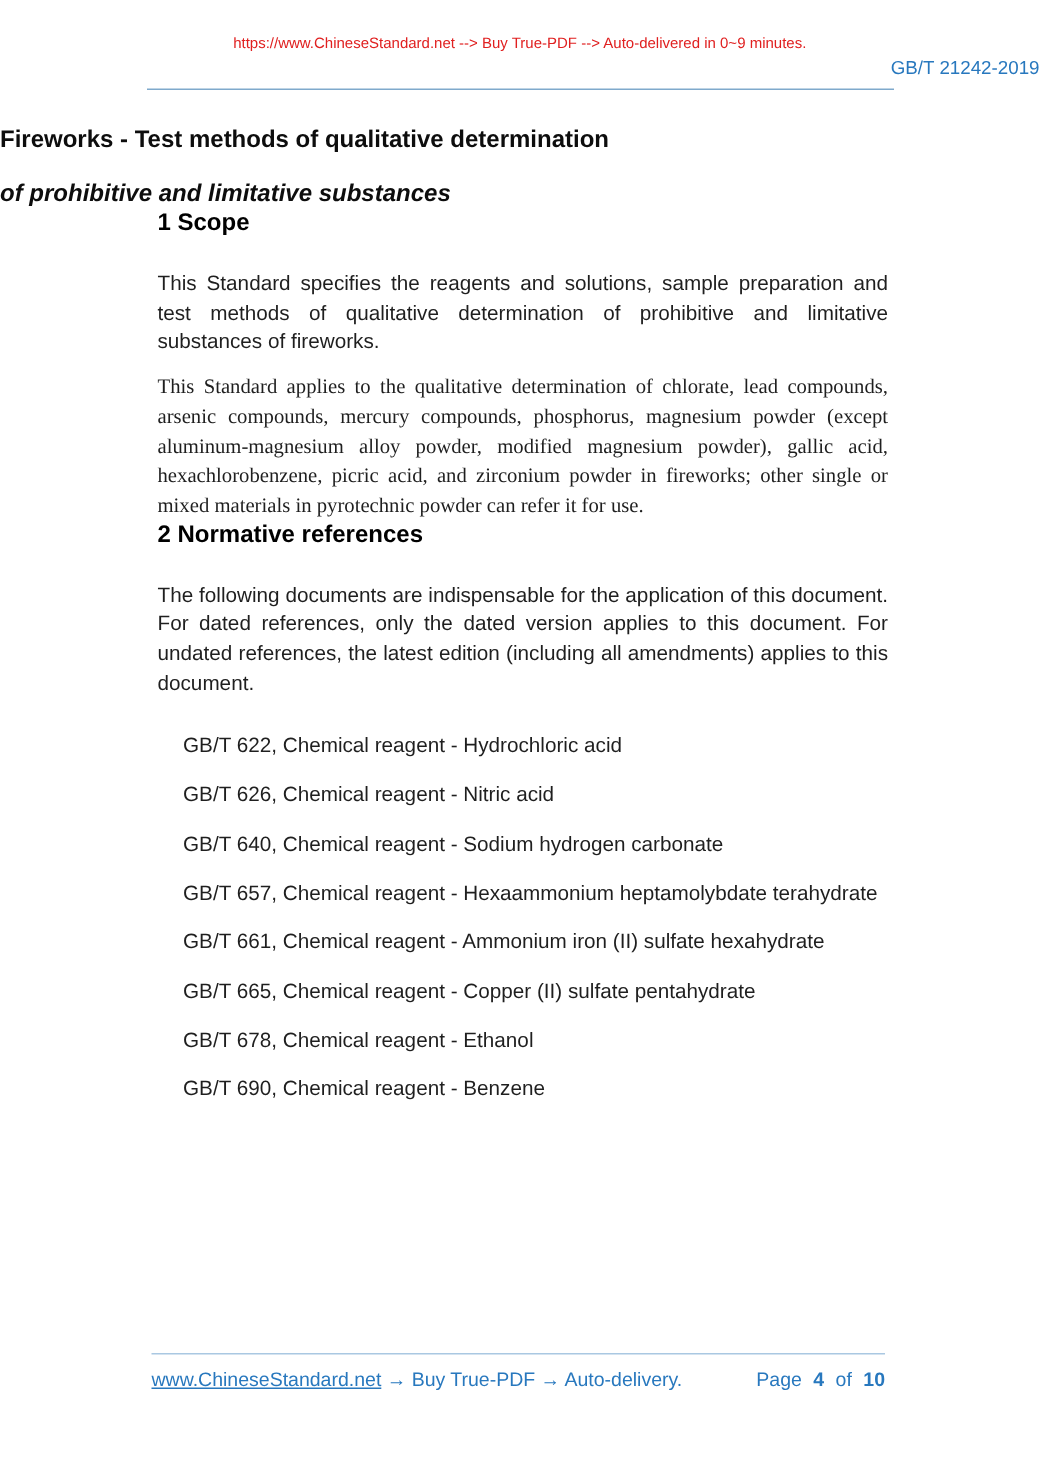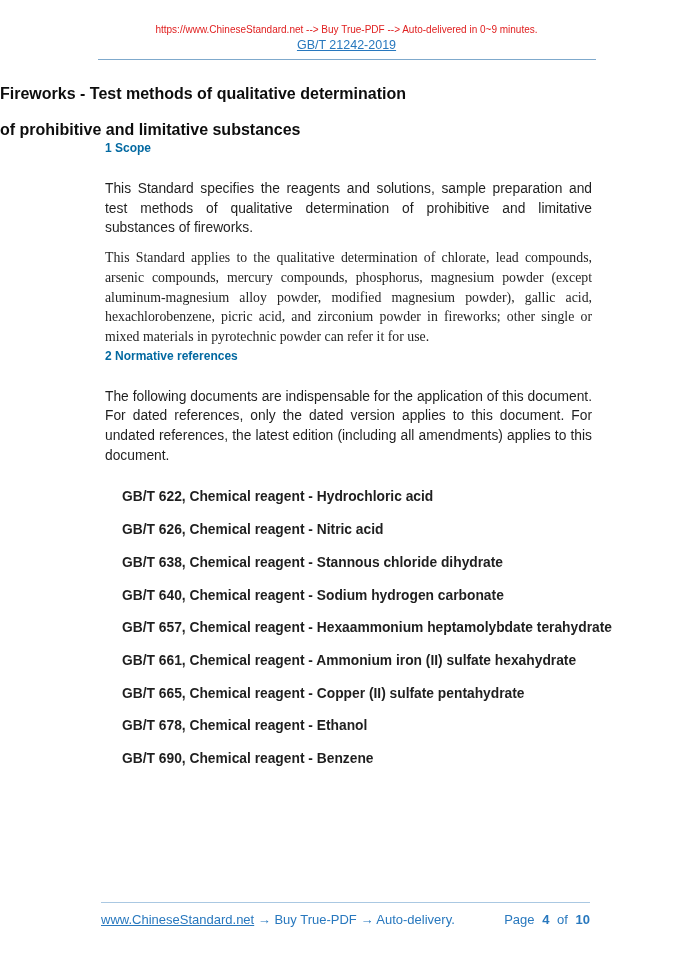--- a/index.html
+++ b/index.html
@@ -20,66 +20,65 @@
   
   .watermark {
     margin-top: 21px;
     text-align: center;
     font-size: 10px;
     line-height: 17px;
     color: var(--red, #e02020);
     cursor: pointer;
   }
   .std-number {
-    text-align: center;
+    text-align: right;
     font-size: 12.5px;
     line-height: 15px;
     color: var(--blue, #2878be);
-    text-decoration: underline;
   }
   .header-rule {
     width: 498px;
     margin: 6px auto 0 auto;
     border: none;
     border-top: 1px solid var(--rule1, #7fa9cc);
     height: 0;
   }
   
   .title-block {
     margin-top: 24px;
     text-align: left;
     font-weight: bold;
     font-size: 16px;
     color: #0d0d0d;
   }
   .title-line { line-height: 19px; }
-  .title-line + .title-line { margin-top: 17px; }
+  .title-line + .title-line { margin-top: 17px; font-style: italic; }
   
   .content {
     padding: 0 101px 0 105px;
   }
   h2.section-heading {
-    font-size: 12px;
+    font-size: 16px;
     font-weight: bold;
-    color: #0369a1;
+    color: #000000;
     margin: 0;
     line-height: 19px;
   }
   .h-scope { margin-top: 53px; }
   .h-normative { margin-top: 18px; }
   .content p.body-para {
     margin: 0;
     font-size: 13.8px;
     line-height: 19.7px;
     text-align: justify;
     color: #1f1f1f;
   }
   .para-first { margin-top: 21px !important; }
   .para-gap   { margin-top: 10px !important; font-family: Liberation Serif, serif; }
-  .ref-list { margin-top: 22px; padding-left: 17px; font-weight: bold; }
+  .ref-list { margin-top: 22px; padding-left: 17px; }
   .ref-item {
     font-size: 13.8px;
     line-height: 19.7px;
     color: #1f1f1f;
     margin-bottom: 13px;
     white-space: nowrap;
   }
   
   .footer {
     position: absolute;
@@ -135,21 +134,20 @@
 
     <p class="body-para para-gap">This Standard applies to the qualitative determination of chlorate, lead compounds, arsenic compounds, mercury compounds, phosphorus, magnesium powder (except aluminum-magnesium alloy powder, modified magnesium powder), gallic acid, hexachlorobenzene, picric acid, and zirconium powder in fireworks; other single or mixed materials in pyrotechnic powder can refer it for use.</p>
 
     <h2 class="section-heading h-normative">2 Normative references</h2>
 
     <p class="body-para para-first">The following documents are indispensable for the application of this document. For dated references, only the dated version applies to this document. For undated references, the latest edition (including all amendments) applies to this document.</p>
 
     <div class="ref-list">
       <div class="ref-item">GB/T 622, Chemical reagent - Hydrochloric acid</div>
       <div class="ref-item">GB/T 626, Chemical reagent - Nitric acid</div>
-      <div class="ref-item">GB/T 638, Chemical reagent - Stannous chloride dihydrate</div>
       <div class="ref-item">GB/T 640, Chemical reagent - Sodium hydrogen carbonate</div>
       <div class="ref-item">GB/T 657, Chemical reagent - Hexaammonium heptamolybdate terahydrate</div>
       <div class="ref-item">GB/T 661, Chemical reagent - Ammonium iron (II) sulfate hexahydrate</div>
       <div class="ref-item">GB/T 665, Chemical reagent - Copper (II) sulfate pentahydrate</div>
       <div class="ref-item">GB/T 678, Chemical reagent - Ethanol</div>
       <div class="ref-item">GB/T 690, Chemical reagent - Benzene</div>
     </div>
 
   </div>
 

